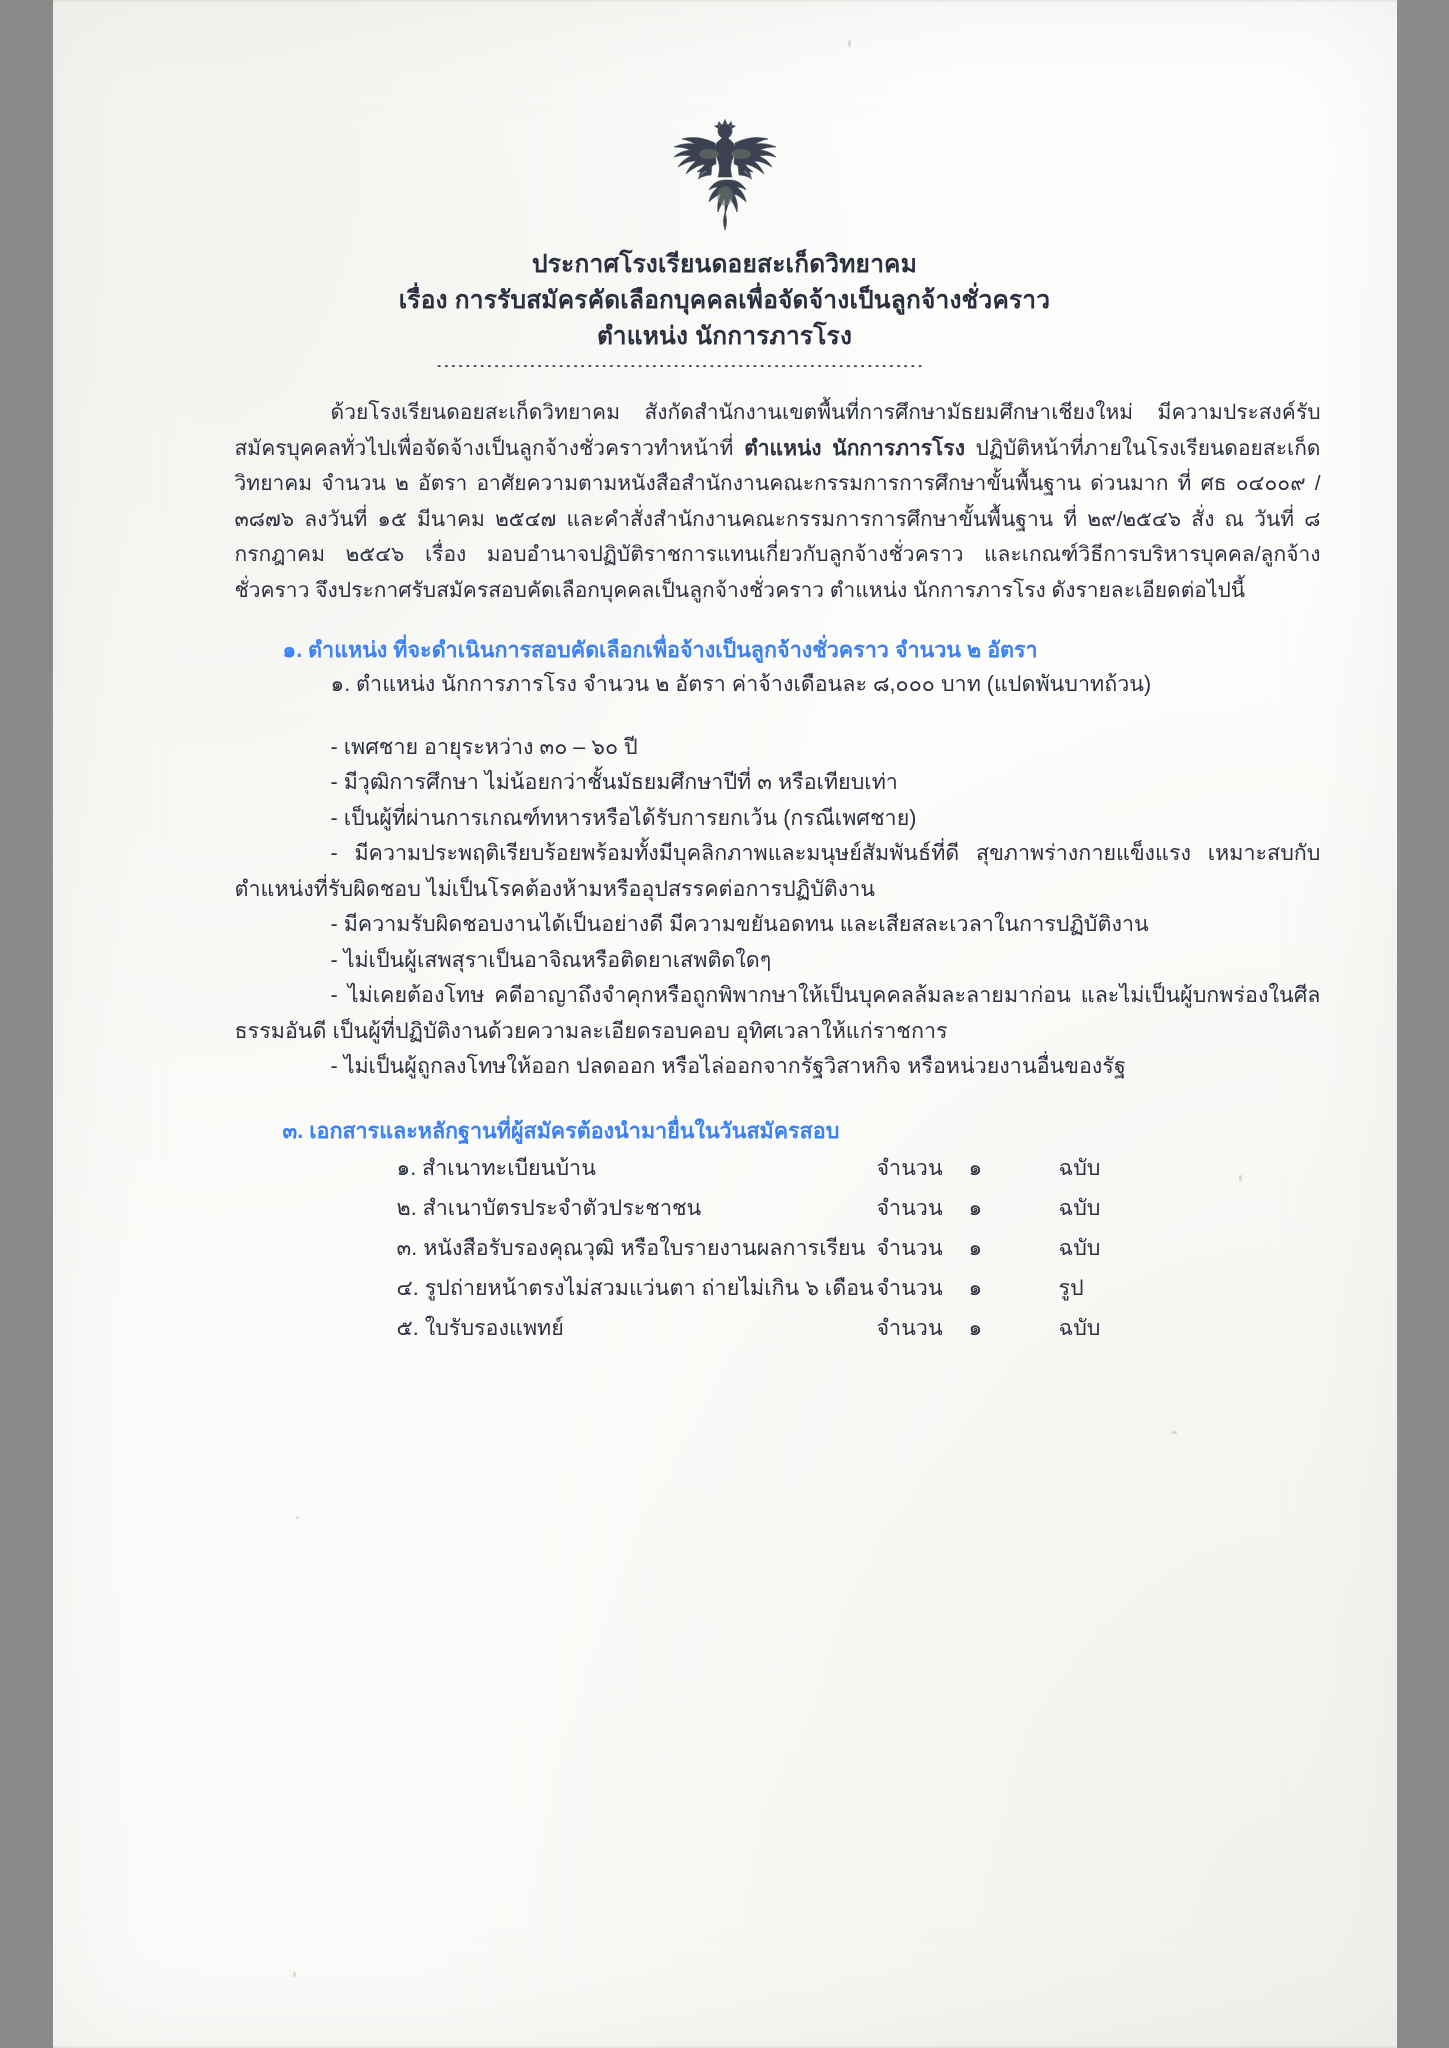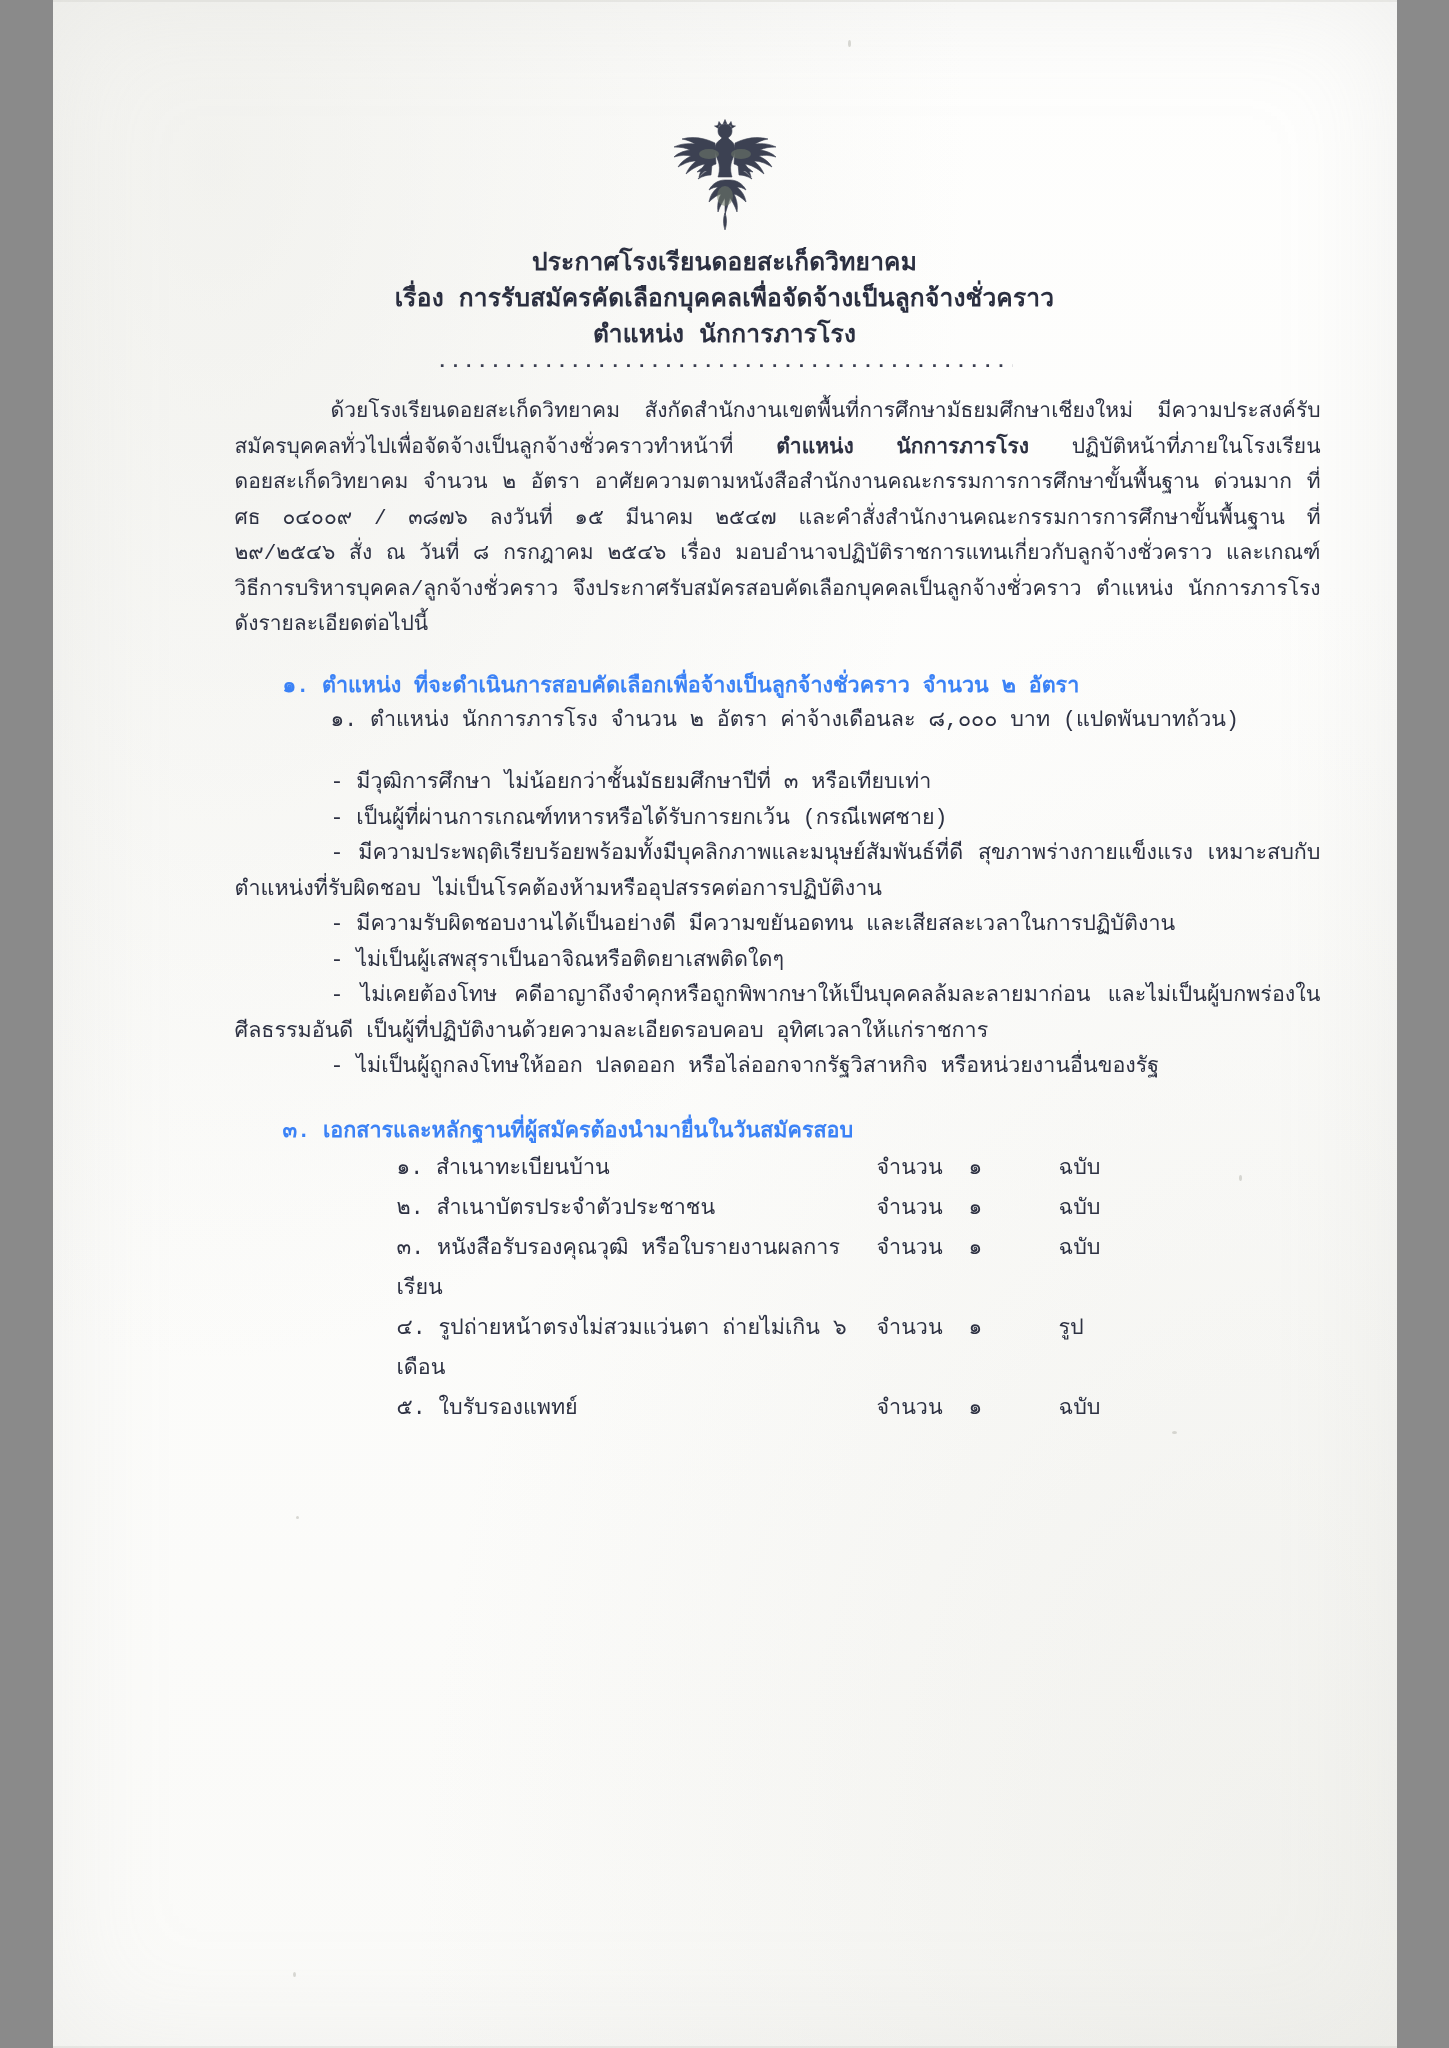--- a/index.html
+++ b/index.html
@@ -8,21 +8,21 @@
     padding: 0;
     background: #8a8a8a;
   }
   .page {
     position: relative;
     width: 1344px;
     height: 2048px;
     margin: 0 auto;
     background: #fefefd;
     overflow: hidden;
-    font-family: Liberation Mono, monospace;
+    font-family: Liberation Sans, sans-serif;
     color: #2d3142;
     
     box-shadow: inset 0 0 120px rgba(170,170,165,0.18);
   }
   
   .scan-tint {
     position: absolute;
     inset: 0;
     pointer-events: none;
     background:
@@ -213,20 +213,21 @@
 
     <p class="para"><span>ด้วยโรงเรียนดอยสะเก็ดวิทยาคม สังกัดสำนักงานเขตพื้นที่การศึกษามัธยมศึกษาเชียงใหม่ มีความประสงค์รับสมัครบุคคลทั่วไปเพื่อจัดจ้างเป็นลูกจ้างชั่วคราวทำหน้าที่ </span><b>ตำแหน่ง นักการภารโรง</b><span> ปฏิบัติหน้าที่ภายในโรงเรียนดอยสะเก็ดวิทยาคม จำนวน ๒ อัตรา อาศัยความตามหนังสือสำนักงานคณะกรรมการการศึกษาขั้นพื้นฐาน ด่วนมาก ที่ ศธ ๐๔๐๐๙ / ๓๘๗๖  ลงวันที่ ๑๕ มีนาคม  ๒๕๔๗  และคำสั่งสำนักงานคณะกรรมการการศึกษาขั้นพื้นฐาน  ที่ ๒๙/๒๕๔๖ สั่ง ณ วันที่ ๘ กรกฎาคม ๒๕๔๖ เรื่อง มอบอำนาจปฏิบัติราชการแทนเกี่ยวกับลูกจ้างชั่วคราว และเกณฑ์วิธีการบริหารบุคคล/ลูกจ้างชั่วคราว จึงประกาศรับสมัครสอบคัดเลือกบุคคลเป็นลูกจ้างชั่วคราว ตำแหน่ง นักการภารโรง ดังรายละเอียดต่อไปนี้</span></p>
 
     <div class="sec">
       <div class="sec-title">๑. ตำแหน่ง ที่จะดำเนินการสอบคัดเลือกเพื่อจ้างเป็นลูกจ้างชั่วคราว จำนวน ๒ อัตรา</div>
       <div class="sub">๑. ตำแหน่ง นักการภารโรง  จำนวน ๒ อัตรา ค่าจ้างเดือนละ ๘,๐๐๐ บาท (แปดพันบาทถ้วน)</div>
     </div>
 
     <div class="sec">
       <ul class="bullets" id="qual-list">
+          <li class="">- เพศชาย อายุระหว่าง ๓๐ – ๖๐ ปี</li>
           <li class="">- มีวุฒิการศึกษา ไม่น้อยกว่าชั้นมัธยมศึกษาปีที่ ๓ หรือเทียบเท่า</li>
           <li class="">- เป็นผู้ที่ผ่านการเกณฑ์ทหารหรือได้รับการยกเว้น (กรณีเพศชาย)</li>
           <li class="wrap">- มีความประพฤติเรียบร้อยพร้อมทั้งมีบุคลิกภาพและมนุษย์สัมพันธ์ที่ดี สุขภาพร่างกายแข็งแรง เหมาะสบกับตำแหน่งที่รับผิดชอบ ไม่เป็นโรคต้องห้ามหรืออุปสรรคต่อการปฏิบัติงาน</li>
           <li class="">- มีความรับผิดชอบงานได้เป็นอย่างดี มีความขยันอดทน และเสียสละเวลาในการปฏิบัติงาน</li>
           <li class="">- ไม่เป็นผู้เสพสุราเป็นอาจิณหรือติดยาเสพติดใดๆ</li>
           <li class="wrap">- ไม่เคยต้องโทษ คดีอาญาถึงจำคุกหรือถูกพิพากษาให้เป็นบุคคลล้มละลายมาก่อน และไม่เป็นผู้บกพร่องในศีลธรรมอันดี เป็นผู้ที่ปฏิบัติงานด้วยความละเอียดรอบคอบ อุทิศเวลาให้แก่ราชการ</li>
           <li class="">- ไม่เป็นผู้ถูกลงโทษให้ออก ปลดออก หรือไล่ออกจากรัฐวิสาหกิจ หรือหน่วยงานอื่นของรัฐ</li>
         </ul>
     </div>
 

